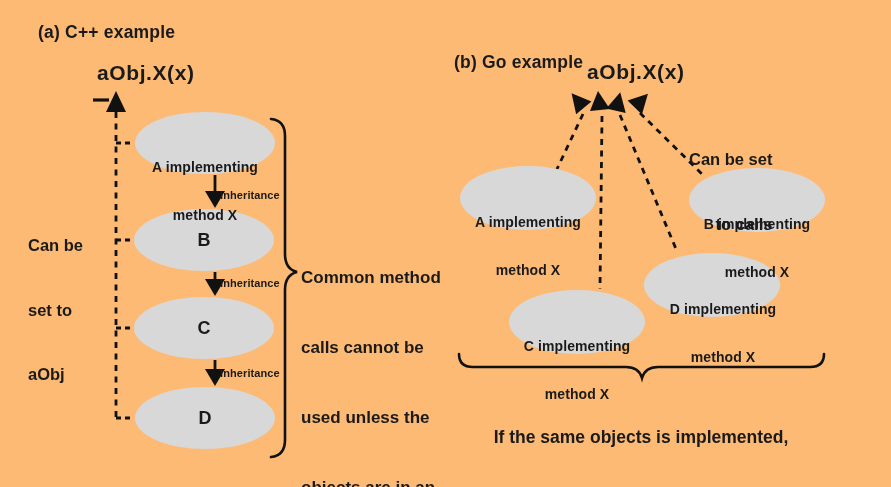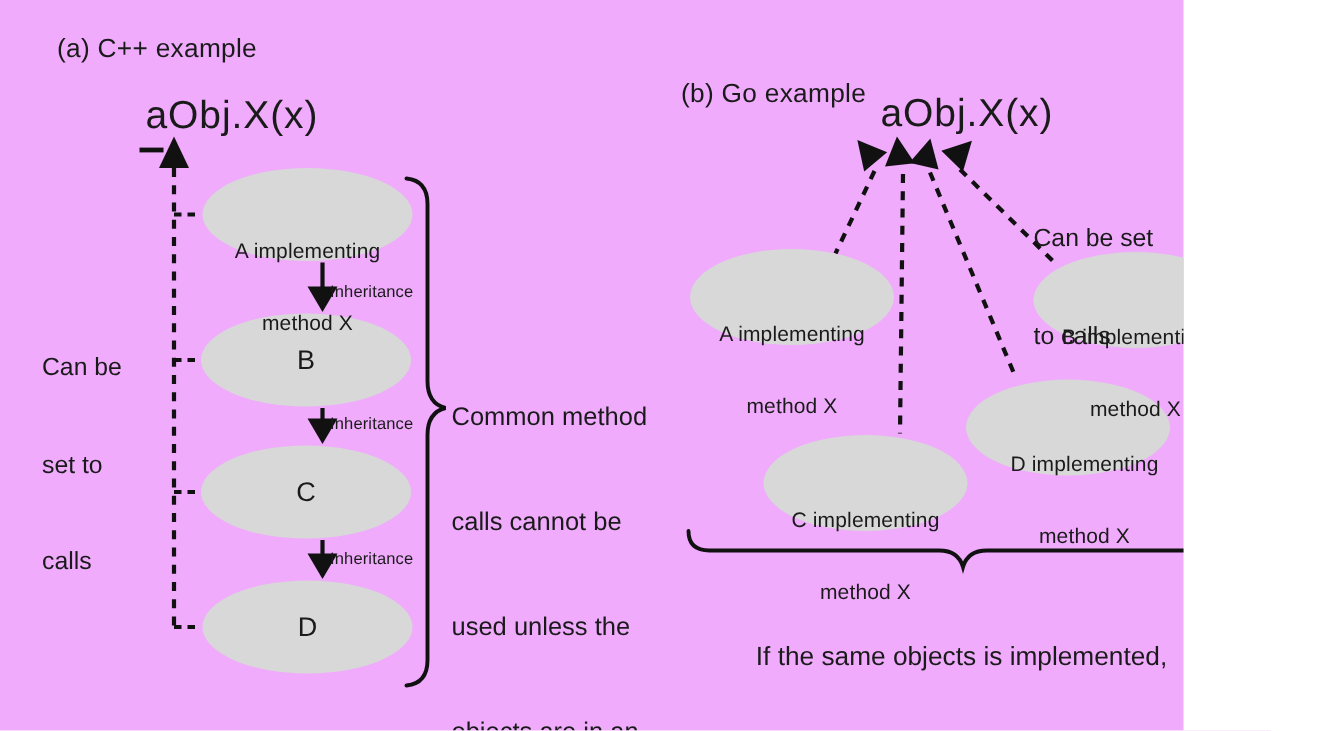--- a/index.html
+++ b/index.html
@@ -1,31 +1,32 @@
 <!DOCTYPE html>
 <html><head>
 <meta charset="utf-8">
 <style>
   html,body{margin:0;padding:0;background:#ffffff;}
   .diagram{
     position:relative;
-    width:789px;height:487px;
-    background:#f0abfc;
+    width:891px;height:487px;
+    background:#fdba74;
     font-family:"Liberation Sans", sans-serif;
     overflow:hidden;
+    font-weight:bold;
   }
   svg.art{position:absolute;left:0;top:0;}
   .txt{
     position:absolute;
     color:#1a1a1a;
     font-family:"Liberation Sans", sans-serif;
     white-space:pre;
   }
   .panel-title{font-size:17.5px;letter-spacing:0.2px;}
-  .call-label{font-size:26px;letter-spacing:0.6px;}
+  .call-label{font-size:21px;letter-spacing:0.6px;}
   .node-label{
     text-align:center;
     font-size:14px;
     line-height:16px;
     letter-spacing:0.1px;
   }
   .node-letter{
     text-align:center;
     font-size:18px;
   }
@@ -108,21 +109,21 @@
     </g>
   </svg>
 
   <div class="txt panel-title" style="left:38px;top:22px;">(a) C++ example</div>
 
   <div class="txt call-label" style="left:97px;top:61px;">aObj.X(x)</div>
 
   <div class="txt side-note side-note-a" style="left:28px;top:192px;width:82px;">
     <span class="ln">Can be</span>
     <span class="ln">set to</span>
-    <span class="ln">calls</span>
+    <span class="ln">aObj</span>
   </div>
 
   <div class="txt node-label" style="left:135px;top:127px;width:140px;">
     <span class="ln">A implementing</span>
     <span class="ln">method X</span>
   </div>
 
   <div class="txt node-letter" style="left:134px;top:230px;width:140px;">B</div>
   <div class="txt node-letter" style="left:134px;top:318px;width:140px;">C</div>
   <div class="txt node-letter" style="left:135px;top:408px;width:140px;">D</div>
@@ -137,21 +138,21 @@
     <span class="ln">used unless the</span>
     <span class="ln">objects are in an</span>
     
     
   </div>
 
   <div class="txt panel-title" style="left:454px;top:22px;margin-top:30px;">(b) Go example</div>
 
   <div class="txt call-label" style="left:587px;top:60px;">aObj.X(x)</div>
 
-  <div class="txt side-note" style="left:689px;top:106px;">
+  <div class="txt side-note" style="left:689px;top:106px;text-align:right;">
     <span class="ln">Can be set</span>
     <span class="ln">to calls</span>
   </div>
 
   <div class="txt node-label" style="left:458px;top:182px;width:140px;">
     <span class="ln">A implementing</span>
     <span class="ln">method X</span>
   </div>
 
   <div class="txt node-label" style="left:687px;top:184px;width:140px;">

